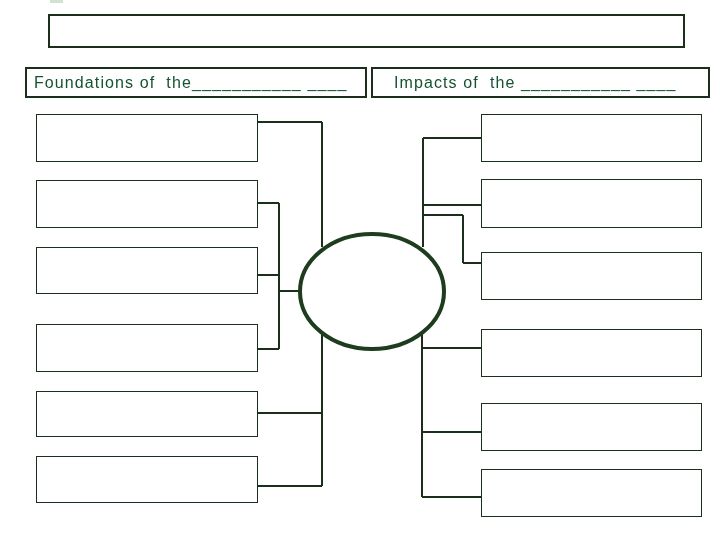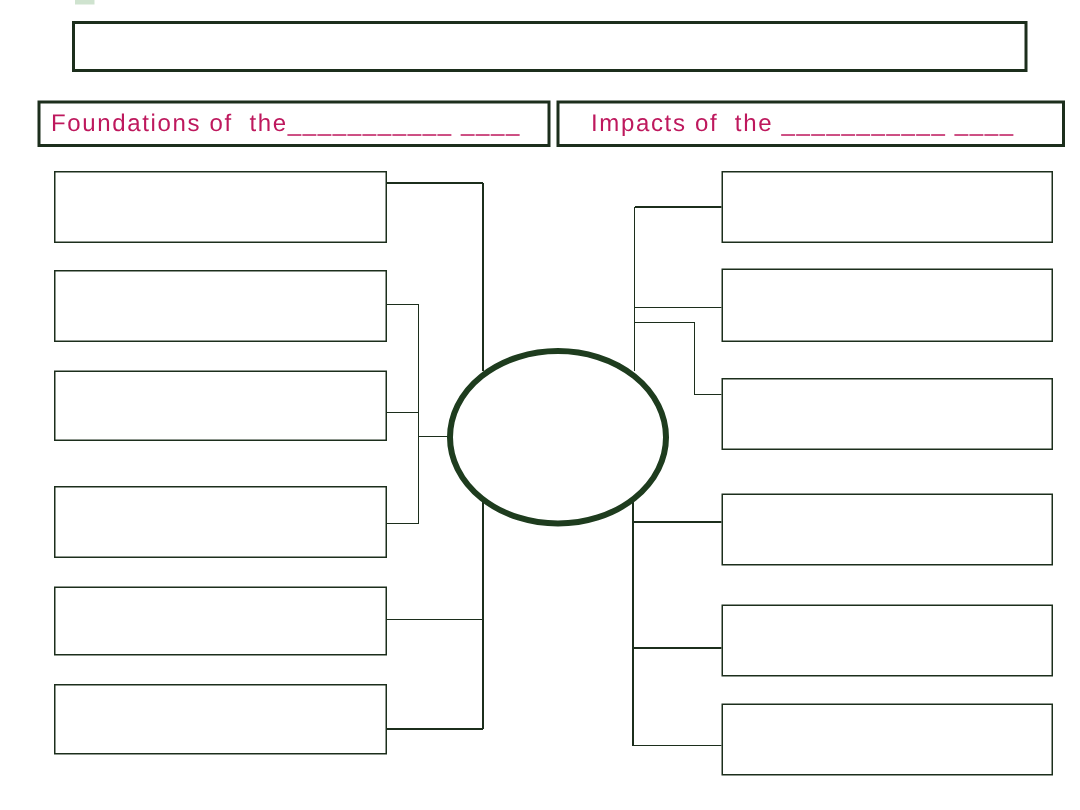--- a/index.html
+++ b/index.html
@@ -16,21 +16,21 @@
   }
   .title-box {
     position:absolute; box-sizing:border-box;
     left:48px; top:14px; width:637px; height:34px;
     border:2px solid #1c2e1c; background:#ffffff; z-index:2;
   }
   .header-box {
     position:absolute; box-sizing:border-box; top:67px; height:31px;
     border:2px solid #1c2e1c; background:#ffffff; z-index:2;
     display:flex; align-items:center;
-    color:#be185d; font-size:16px; letter-spacing:1.1px;
+    color:#14532d; font-size:16px; letter-spacing:1.1px;
   }
   .header-box span { white-space:pre; }
   #header-foundations { left:25px;  width:342px; padding-left:7px;  }
   #header-impacts     { left:371px; width:339px; padding-left:21px; }
 
   
   .l { left:36px; width:222px; }
   #box-l1 { top:114px; height:48px; }
   #box-l2 { top:180px; height:48px; }
   #box-l3 { top:247px; height:47px; }

